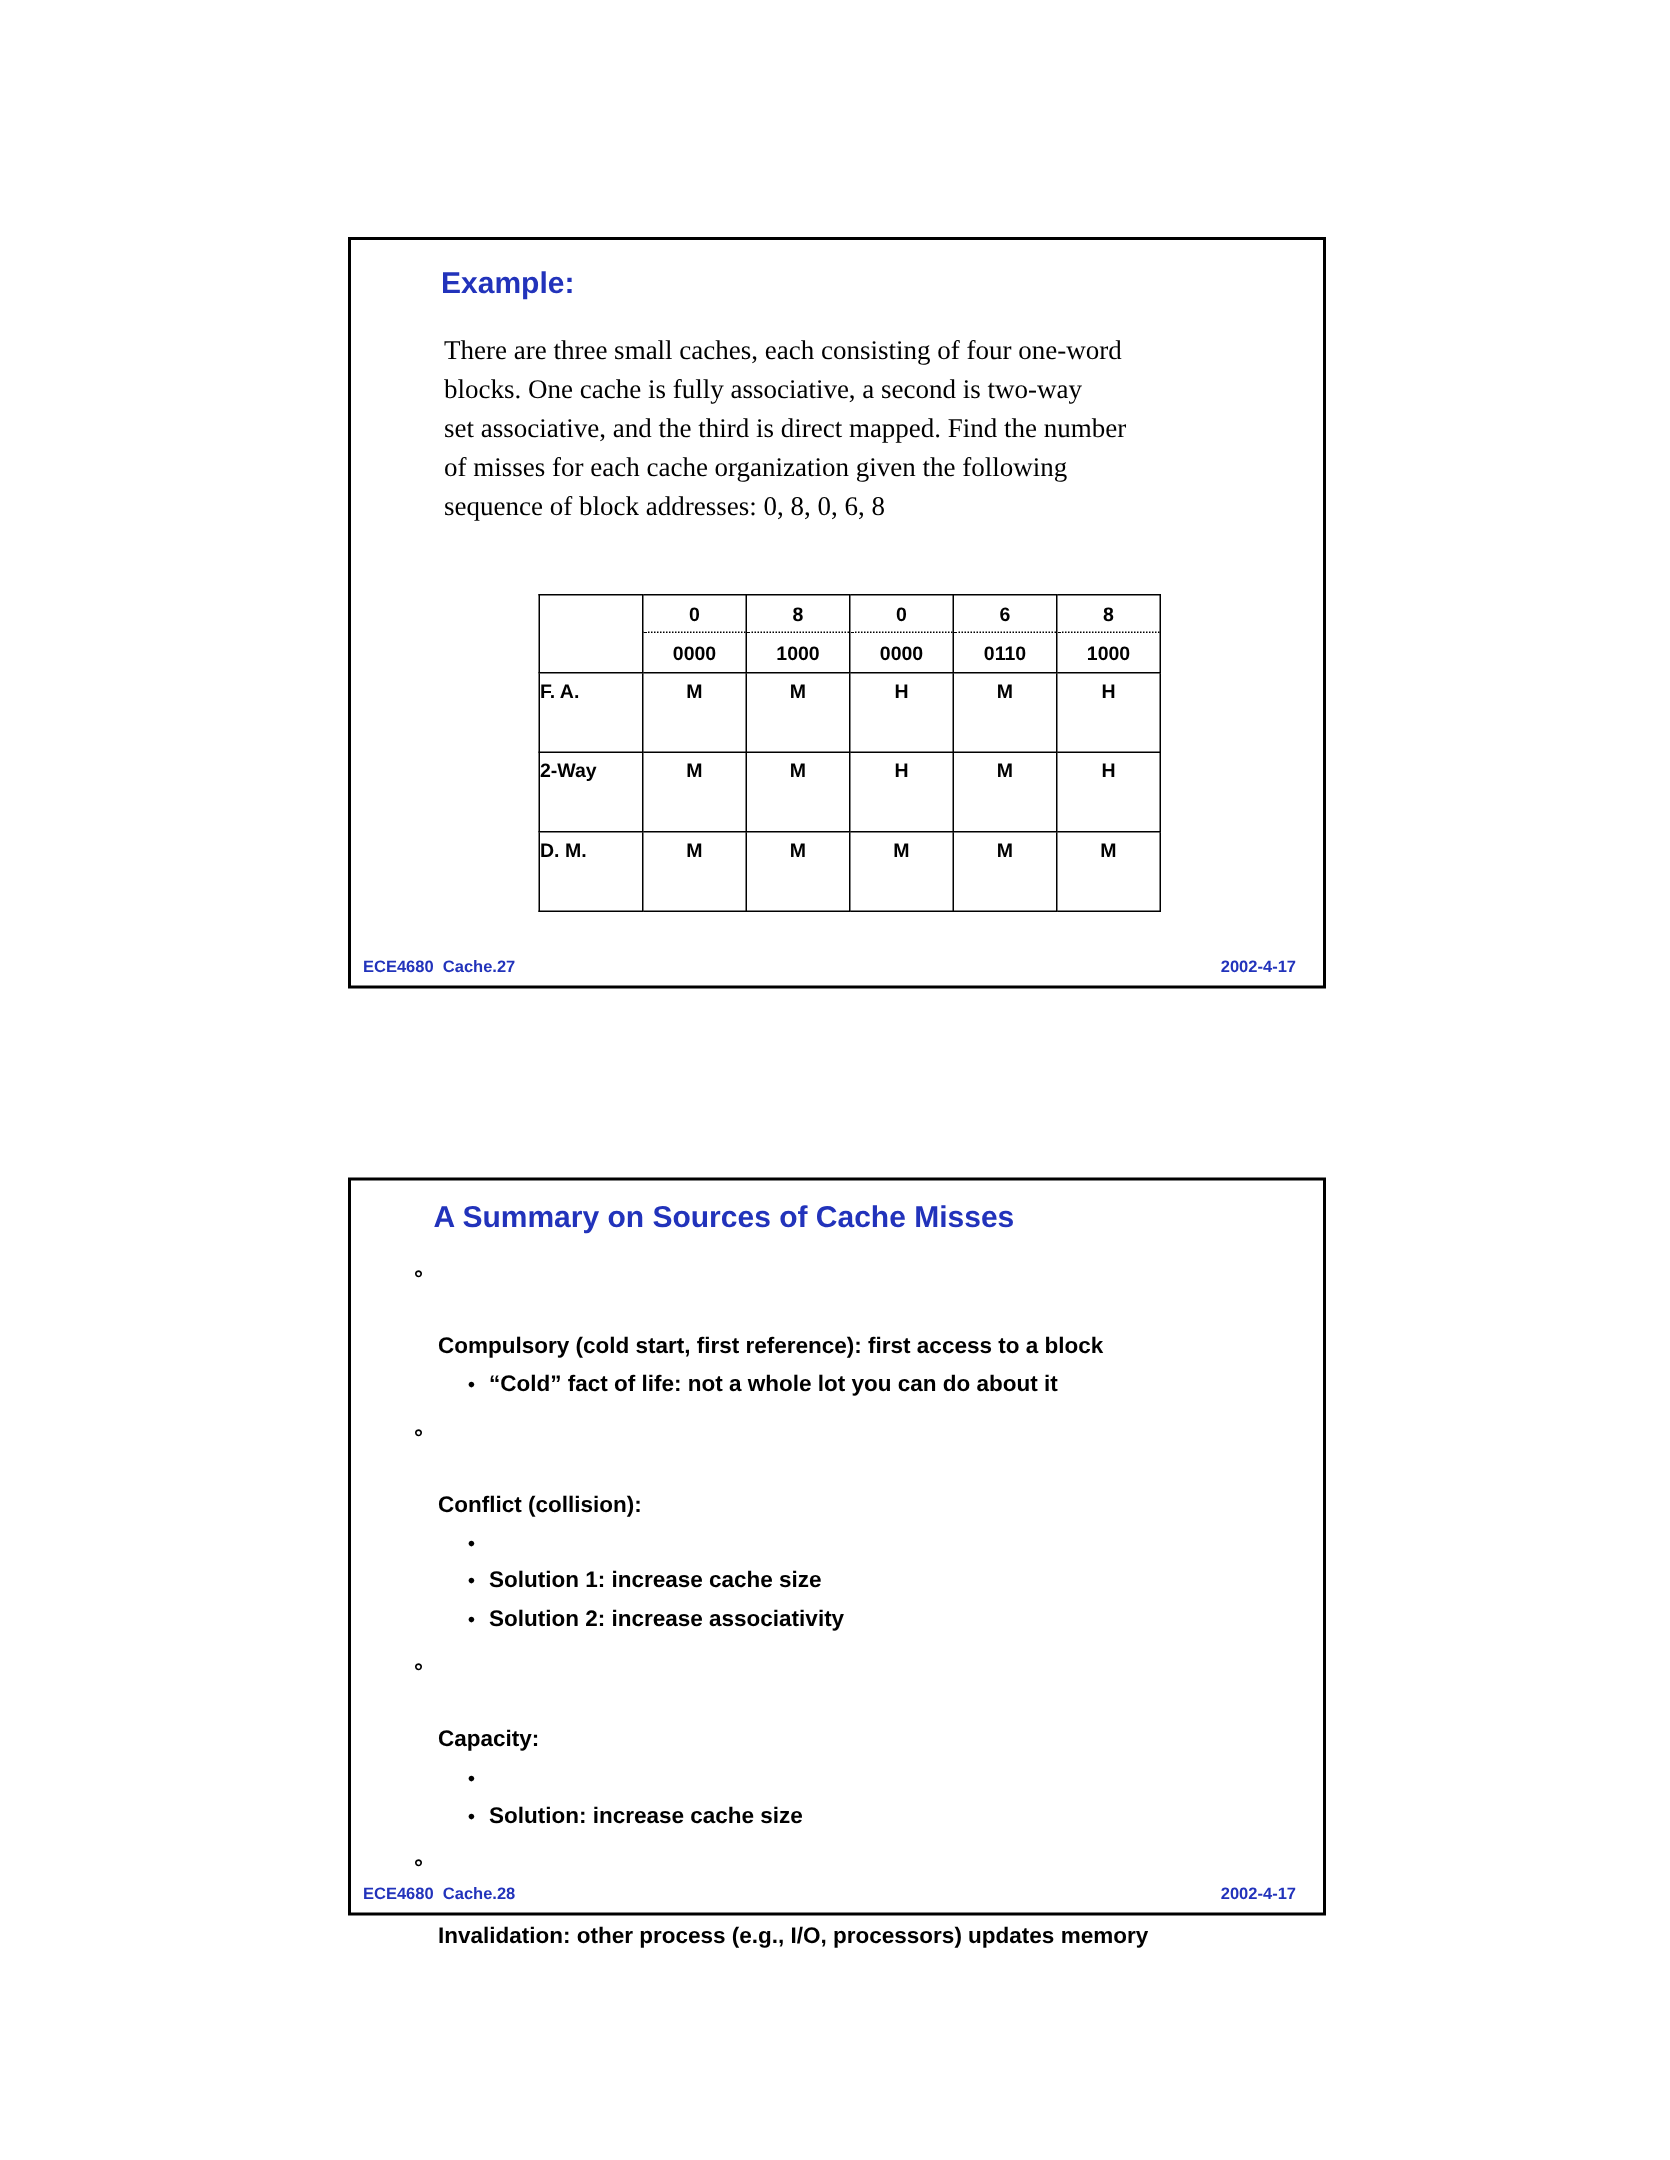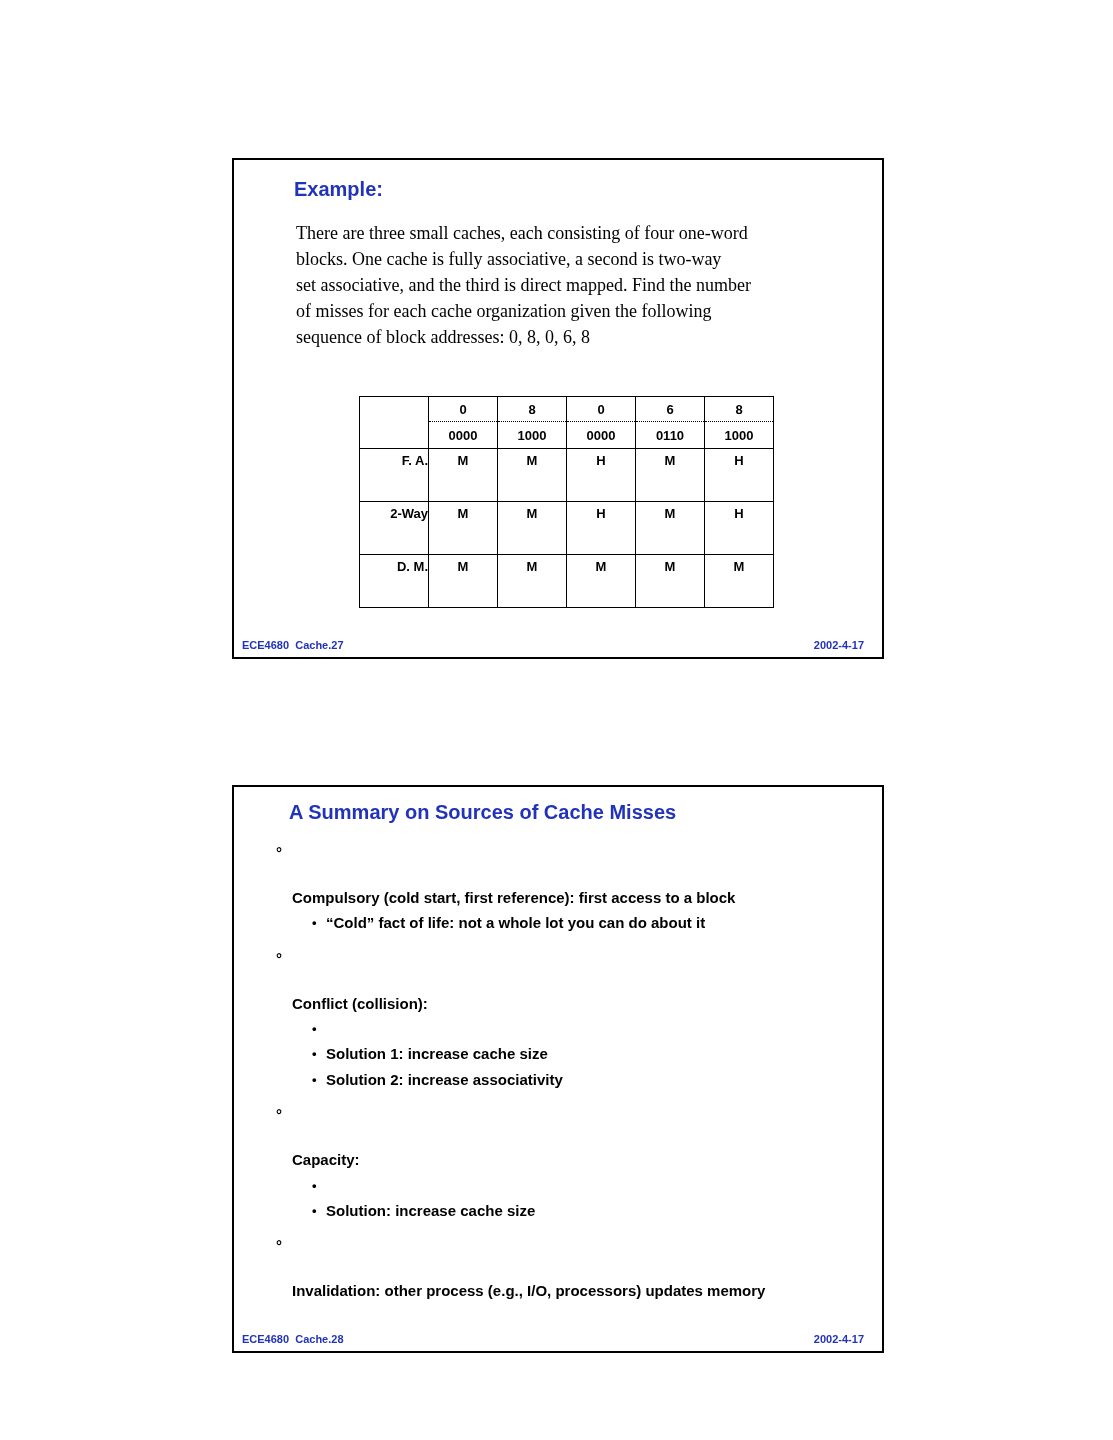--- a/index.html
+++ b/index.html
@@ -13,21 +13,21 @@
   }
   .slide {
     position: absolute;
     left: 232px;
     width: 652px;
     border: 2px solid #000000;
     background: #ffffff;
     box-sizing: border-box;
   }
   #slide1 { top: 158px; height: 501px; }
-  #slide2 { top: 785px; height: 568px; }
+  #slide2 { top: 785px; height: 492px; }
 
   .slide-title {
     position: absolute;
     margin: 0;
     color: #2233bb;
     font-size: 20px;
     font-weight: bold;
     font-family: "Liberation Sans", sans-serif;
   }
   #slide1 .slide-title { left: 60px; top: 18px; }
@@ -64,21 +64,21 @@
     padding: 0;
   }
   .cache-table .addr-row td { height: 24px; border-bottom: 1px dotted #000000; }
   .cache-table .bin-row td  { height: 26px; border-top: 1px dotted #000000; }
   .cache-table .data-row td {
     height: 48px;
     vertical-align: top;
     padding-top: 4px;
   }
   .cache-table td.corner { border-bottom: 1px solid #000000; }
-  .cache-table .data-row td.label-cell { text-align: right; }
+  .cache-table .data-row td.label-cell { text-align: left; }
 
   .slide-footer {
     position: absolute;
     left: 8px;
     right: 18px;
     bottom: 6px;
     display: flex;
     justify-content: space-between;
     font-size: 11px;
     font-weight: bold;

